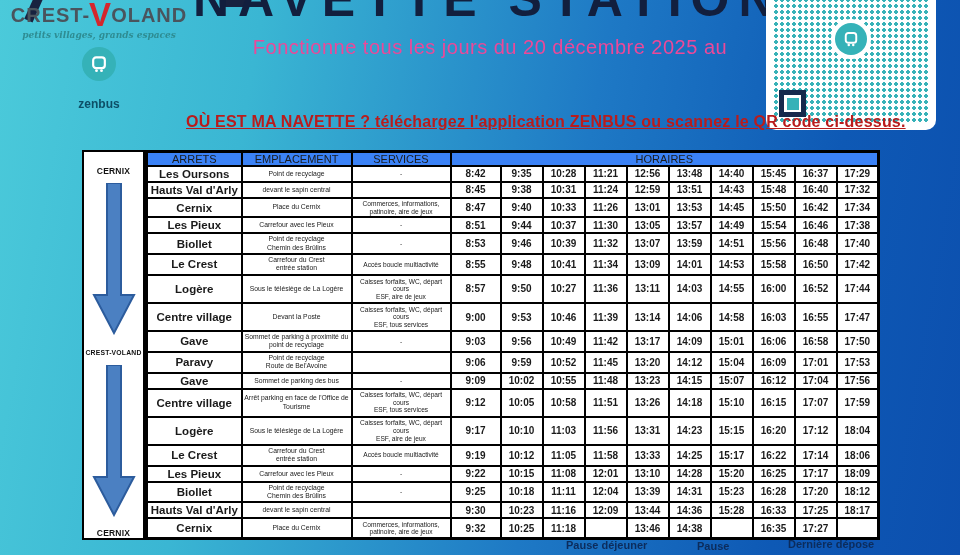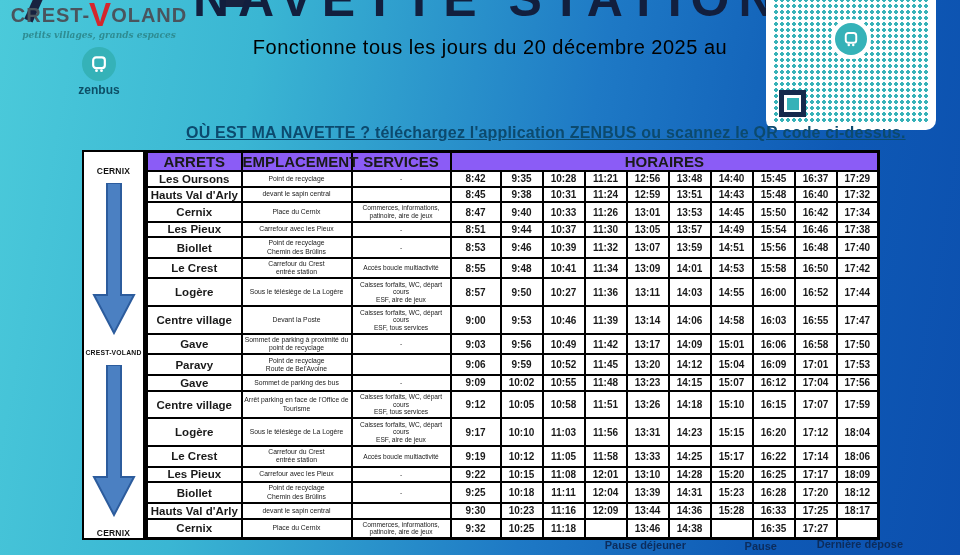--- a/index.html
+++ b/index.html
@@ -18,25 +18,25 @@
   .crop-shape-b { position:absolute; left:222px; top:0; width:28px; height:7px; background:#18223f; }
   
   .logo { position:absolute; left:0; top:2px; width:198px; text-align:center; }
   .logo-line1 { font-size:20px; font-weight:800; color:#4a545d; letter-spacing:1px; line-height:26px; }
   .logo-line1 .v { color:#d5262c; font-size:33px; font-weight:700; vertical-align:-4px; margin:0 -1px; }
   .logo-line2 { font-size:17px; font-weight:800; color:#2e8c92; letter-spacing:3px; line-height:20px; }
   .logo-tag { font-family:"DejaVu Serif", serif; font-style:italic; font-size:9px; color:#2e8c92; margin-top:2px;font-weight:bold; }
   .zb-wrap { margin-top:7px; }
   .zb-circle { width:34px; height:34px; border-radius:50%; background:#35b2b8; margin:0 auto;
     display:flex; align-items:center; justify-content:center; }
-  .zb-label { font-size:12px; font-weight:700; color:#0d4f66; margin-top:2px; }
+  .zb-label { font-size:12px; font-weight:700; color:#0d4f66; margin-top:16px; }
   
   .dates { position:absolute; left:205px; top:30px; width:570px; text-align:center;
-    color:#000000; font-size:20px; line-height:34px; letter-spacing:0.5px; }
-  .instruction { position:absolute; left:186px; top:124px; color:#0c4a6e; font-size:16px;
+    color:#ec4899; font-size:20px; line-height:34px; letter-spacing:0.5px; }
+  .instruction { position:absolute; left:186px; top:113px; color:#b91c1c; font-size:16px;
     font-weight:700; white-space:nowrap; text-decoration:underline; letter-spacing:0.2px; }
   
   .qr { position:absolute; left:766px; top:-16px; width:170px; height:146px; background:#fff;
     border-radius:10px; padding:7px; }
   .qr-dots { position:relative; width:100%; height:100%;
     background-image:radial-gradient(circle,#38b2b8 1.6px, transparent 1.9px);
     background-size:6px 6px; }
   .qr-logo-ring { position:absolute; left:50%; top:48px; transform:translate(-50%,-50%);
     width:40px; height:40px; background:#fff; border-radius:50%;
     display:flex; align-items:center; justify-content:center; }
@@ -49,27 +49,27 @@
   .dir-panel { position:absolute; left:82px; top:150px; width:63px; height:390px;
     background:#fff; border:2px solid #000; }
   .dir-label { position:absolute; width:100%; text-align:center; font-size:8.5px; font-weight:700;
     color:#111; letter-spacing:0.2px; }
   .dir-label.mid { font-size:6.8px; }
   .dir-arrow { position:absolute; left:8px; width:44px; height:152px; }
   
   table.tt { position:absolute; left:145px; top:150px; width:733px; height:390px;
     border-collapse:collapse; table-layout:fixed; background:#fff; border:3px solid #000; }
   .tt th, .tt td { border:2px solid #000; text-align:center; vertical-align:middle; padding:0; color:#1a1a1a; }
-  .tt th { background:#8b5cf6; font-size:15px; font-weight:700; height:13px; }
+  .tt th { background:#3b82f6; font-size:11px; font-weight:400; height:13px; }
   .c-stop { font-size:11.5px; font-weight:700; white-space:nowrap; }
   .c-emp  { font-size:6.8px; line-height:1.2; white-space:pre-line; }
   .c-srv  { font-size:6.6px; line-height:1.15; white-space:pre-line; }
   .c-time { font-size:10px; font-weight:700; }
   
-  .foot-label { position:absolute; color:#0c2c5c; font-weight:700; font-size:11px; text-align:right; }
+  .foot-label { position:absolute; color:#0c2c5c; font-weight:700; font-size:11px; text-align:left; }
   .fl-lunch { left:566px; top:539px; width:120px; }
   .fl-pause { left:697px; top:540px; width:80px; }
   .fl-last  { left:788px; top:538px; width:115px; }
 </style>
 </head>
 <body>
 
 <div class="crop-shape-a"></div>
 <div class="crop-shape-b"></div>
 <div class="title-clip">

